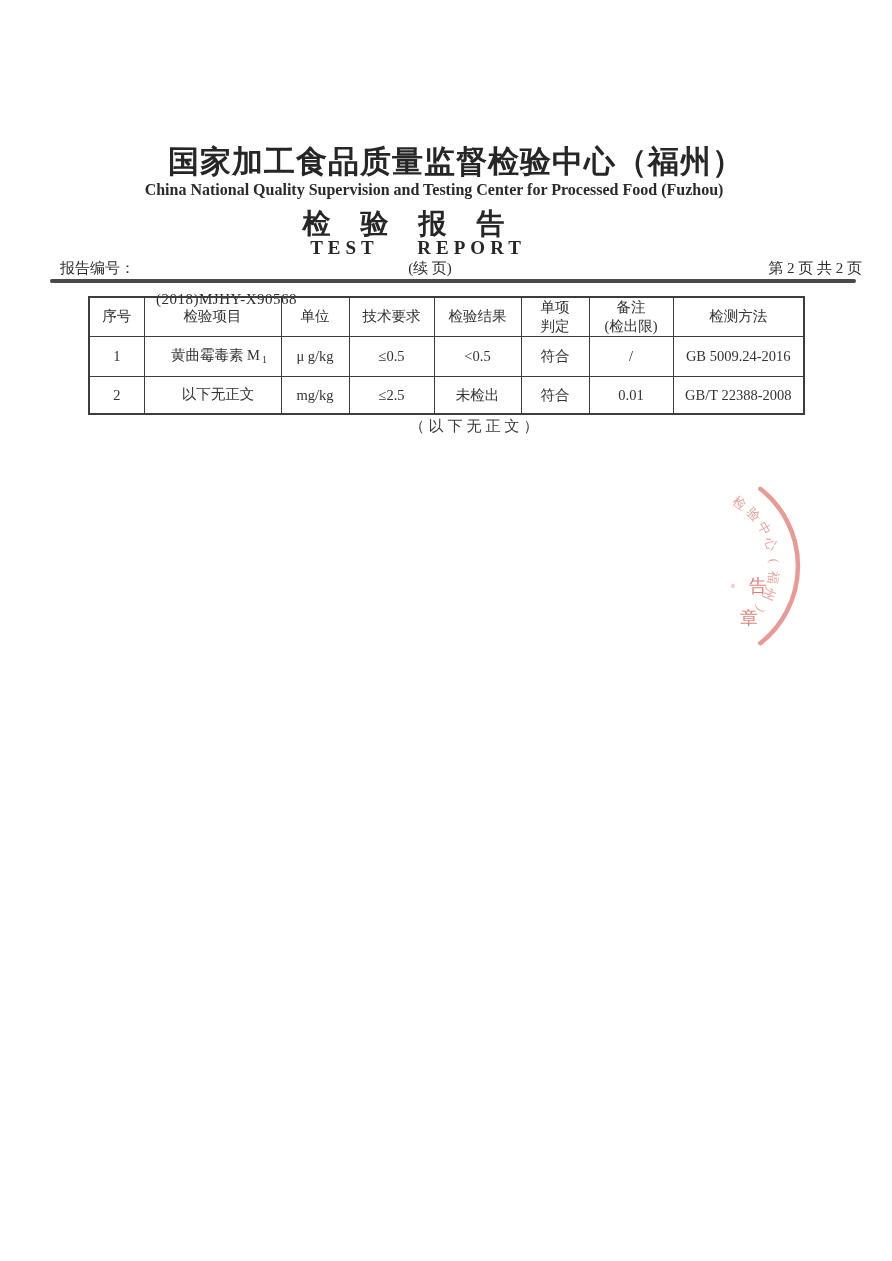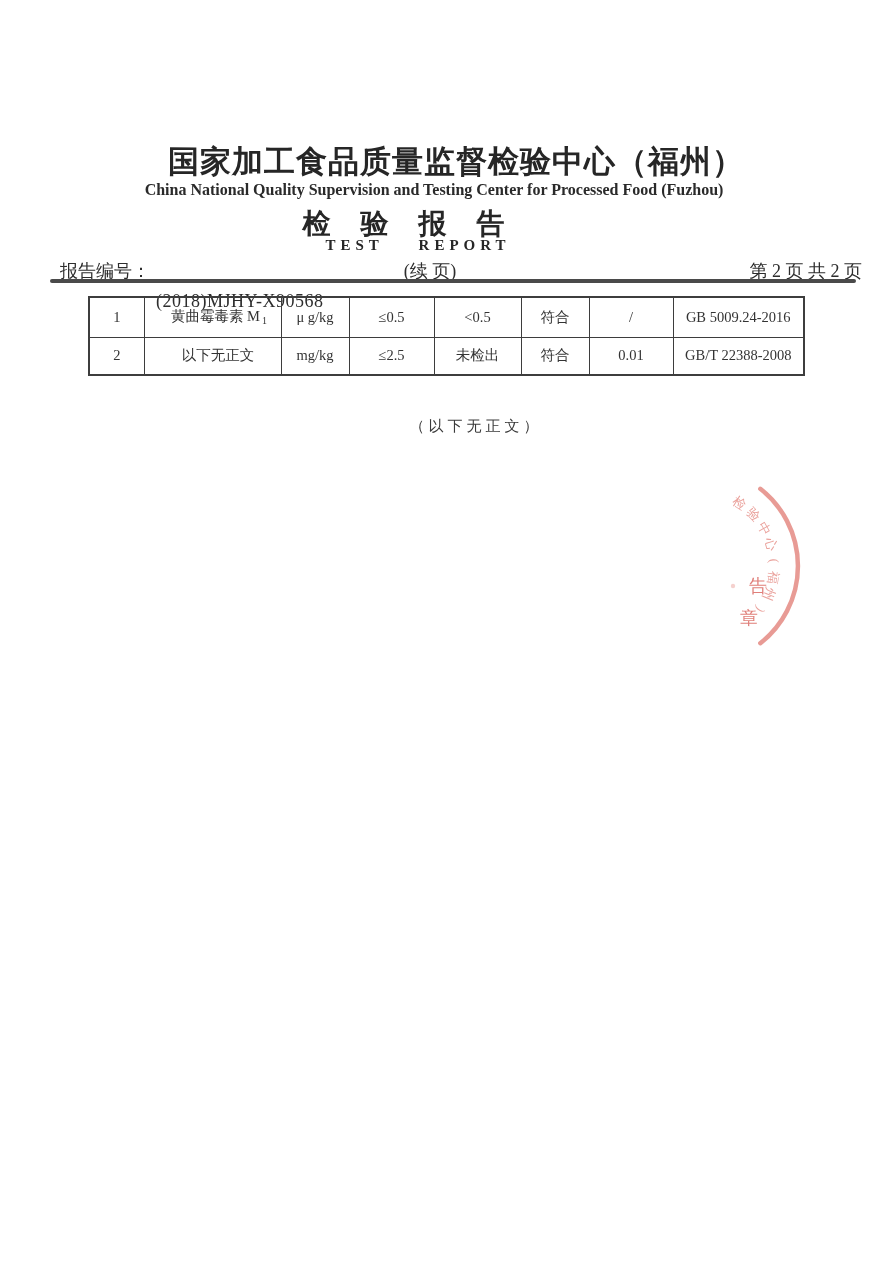--- a/index.html
+++ b/index.html
@@ -24,25 +24,25 @@
     font-size: 16px; font-weight: bold; color: #2a2a2a;
     white-space: nowrap;
   }
   .report-title-cn {
     left: 404px; top: 205px; transform: translateX(-50%);
     font-size: 28px; font-weight: bold; color: #262626;
     white-space: pre; letter-spacing: 1px;
   }
   .report-title-en {
     left: 418px; top: 237px; transform: translateX(-50%);
-    font-size: 15px; font-weight: bold; letter-spacing: 5px;
+    font-size: 19px; font-weight: bold; letter-spacing: 5px;
     color: #262626; white-space: pre;
   }
 
-  .info-line { top: 259px; font-size: 18px; color: #2d2d2d; white-space: nowrap; }
+  .info-line { top: 259px; font-size: 15px; color: #2d2d2d; white-space: nowrap; }
   .report-no-label { left: 60px; }
   .report-no-value { left: 156px; letter-spacing: 0.5px; margin-top: 32px; }
   .continuation { left: 430px; transform: translateX(-50%); }
   .page-indicator { right: 30px; }
 
   .header-rule {
     left: 50px; top: 279px; width: 806px; height: 4px;
     background: #4a4a4a; border-radius: 2px;
   }
 
@@ -98,20 +98,32 @@
     <col style="width:55px">
       <col style="width:137px">
       <col style="width:68px">
       <col style="width:85px">
     <col style="width:87px">
       <col style="width:68px">
       <col style="width:84px">
       <col style="width:131px">
   </colgroup>
   <tbody>
+      <tr class="hdr">
+    <th>序号</th>
+    <th>检验项目</th>
+    <th>单位</th>
+    <th>技术要求</th>
+    <th>检验结果</th>
+    <th>单项
+判定</th>
+    <th>备注
+(检出限)</th>
+    <th>检测方法</th>
+  </tr>
   <tr class="r1">
     <td>1</td>
     <td class="cell-item"><span>黄曲霉毒素 M</span><span class="sub-mark">1</span></td>
     <td>μ g/kg</td>
     <td>≤0.5</td>
     <td>&lt;0.5</td>
     <td>符合</td>
     <td>/</td>
     <td>GB 5009.24-2016</td>
   </tr>

